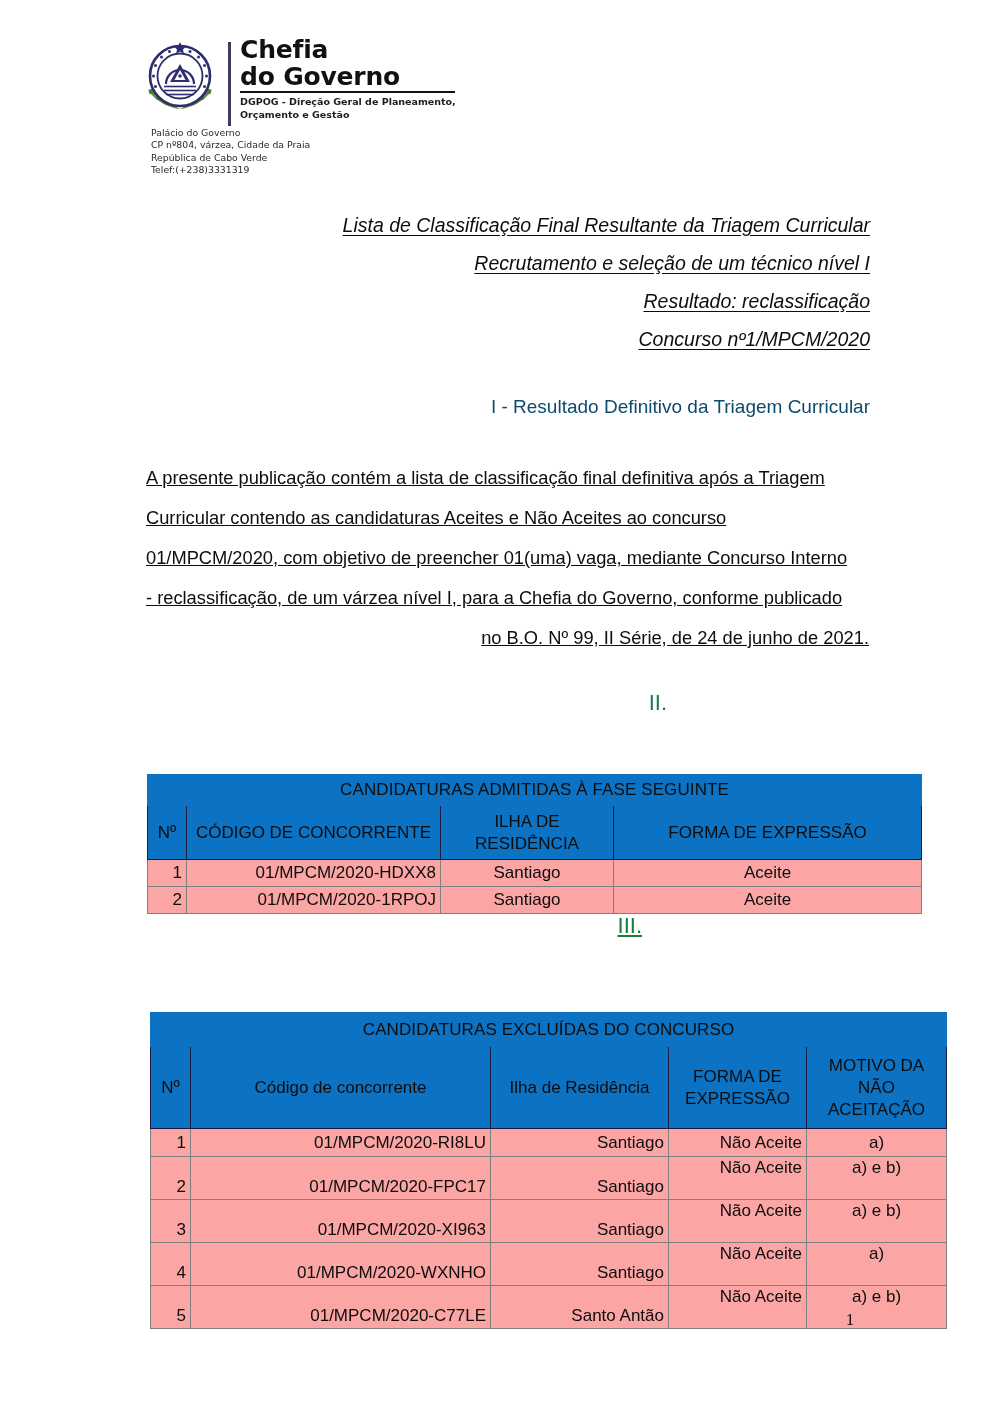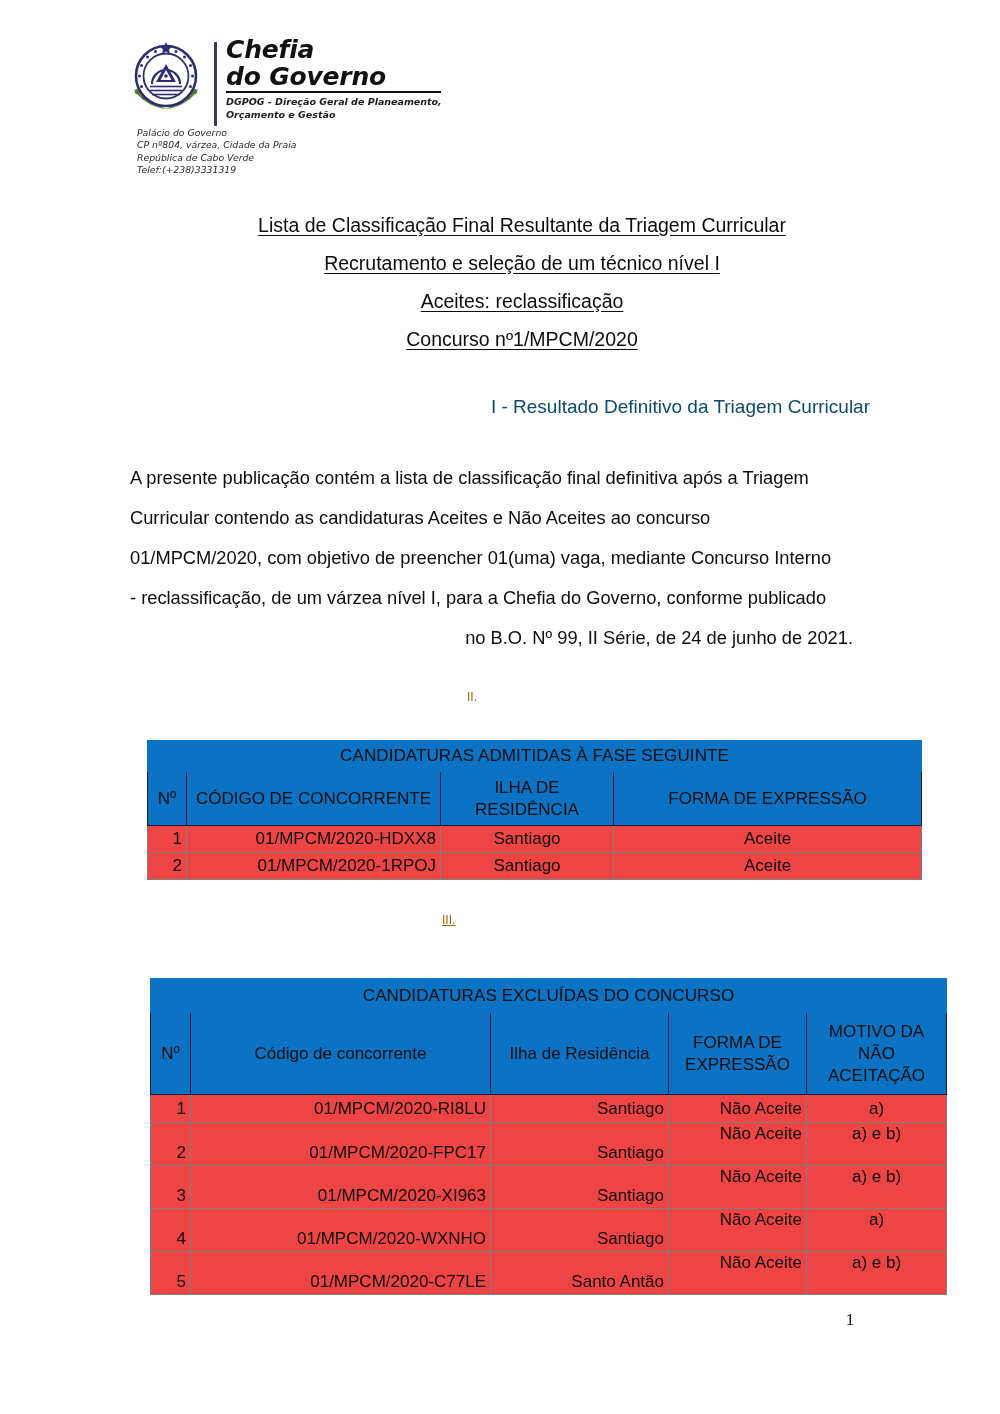--- a/index.html
+++ b/index.html
@@ -12,25 +12,24 @@
     height: 1414px;
     position: relative;
     font-family: "Liberation Sans", sans-serif;
     color: #000000;
     overflow: hidden;
   }
 
   
   #letterhead {
     position: absolute;
-    left: 128px;
+    left: 142px;
     top: 36px;
     width: 420px;
     height: 150px;
-    font-style: italic;
   }
   #emblem {
     position: absolute;
     left: 0px;
     top: 4px;
     width: 76px;
     height: 76px;
   }
   #brand-divider {
     position: absolute;
@@ -80,24 +79,25 @@
     font-family: "DejaVu Sans", sans-serif;
     font-size: 9.3px;
     line-height: 12.4px;
     color: #2a2a2a;
     white-space: nowrap;
   }
 
   
   #title-block {
     position: absolute;
-    left: 157px;
+    left: 140px;
     top: 206px;
     width: 730px;
-    text-align: center;
+    text-align: right;
+    font-style: italic;
   }
   .doc-title {
     font-size: 19.5px;
     line-height: 38px;
     color: #0d0d0d;
   }
   .doc-title span {
     text-decoration: underline;
     text-underline-offset: 3px;
   }
@@ -108,50 +108,52 @@
     top: 396px;
     width: 730px;
     text-align: right;
     font-size: 19px;
     color: #0c4a6e;
   }
 
   
   #body-paragraph {
     position: absolute;
-    left: 130px;
+    left: 146px;
     top: 458px;
     width: 723px;
     font-size: 18.3px;
     line-height: 40px;
     text-align: justify;
     text-justify: inter-word;
     color: #0d0d0d;
+    text-decoration: underline;
   }
   #body-paragraph .lastline {
     text-align: right;
   }
 
   
   .section-marker {
     position: absolute;
     width: 200px;
-    text-align: left;
-    font-size: 12px;
-    color: #a16207;
+    text-align: right;
+    font-size: 22px;
+    color: #15803d;
   }
   #marker-ii  { left: 467px; top: 690px; }
   #marker-iii { left: 442px; top: 913px; text-decoration: underline; }
 
   
   .doc-table {
     position: absolute;
     border-collapse: collapse;
     table-layout: fixed;
-    background: #ef4444;
+    background: #fca5a5;
+    margin-top: 34px;
   }
   .doc-table td {
     border: 1px solid #7f7f7f;
     padding: 0 4px;
     font-size: 17px;
     color: #0d0d0d;
     vertical-align: middle;
   }
   .hdr-band {
     background: #0b72c4;
@@ -263,21 +265,21 @@
     <div class="address-line">Palácio do Governo</div>
     <div class="address-line">CP nº804, várzea, Cidade da Praia</div>
     <div class="address-line">República de Cabo Verde</div>
     <div class="address-line">Telef:(+238)3331319</div>
   </div>
 </div>
 
 <div id="title-block">
   <div class="doc-title"><span>Lista de Classificação Final Resultante da Triagem Curricular</span></div>
   <div class="doc-title"><span>Recrutamento e seleção de um técnico nível I</span></div>
-  <div class="doc-title"><span>Aceites: reclassificação</span></div>
+  <div class="doc-title"><span>Resultado: reclassificação</span></div>
   <div class="doc-title"><span>Concurso nº1/MPCM/2020</span></div>
 </div>
 
 <div id="section-heading">I - Resultado Definitivo da Triagem Curricular</div>
 
 <div id="body-paragraph">
   <div>A presente publicação contém a lista de classificação final definitiva após a Triagem</div>
   <div style="text-align:justify;">Curricular contendo as candidaturas Aceites e Não Aceites ao concurso</div>
   <div>01/MPCM/2020, com objetivo de preencher 01(uma) vaga, mediante Concurso Interno</div>
   <div>- reclassificação, de um várzea nível I, para a Chefia do Governo, conforme publicado</div>

